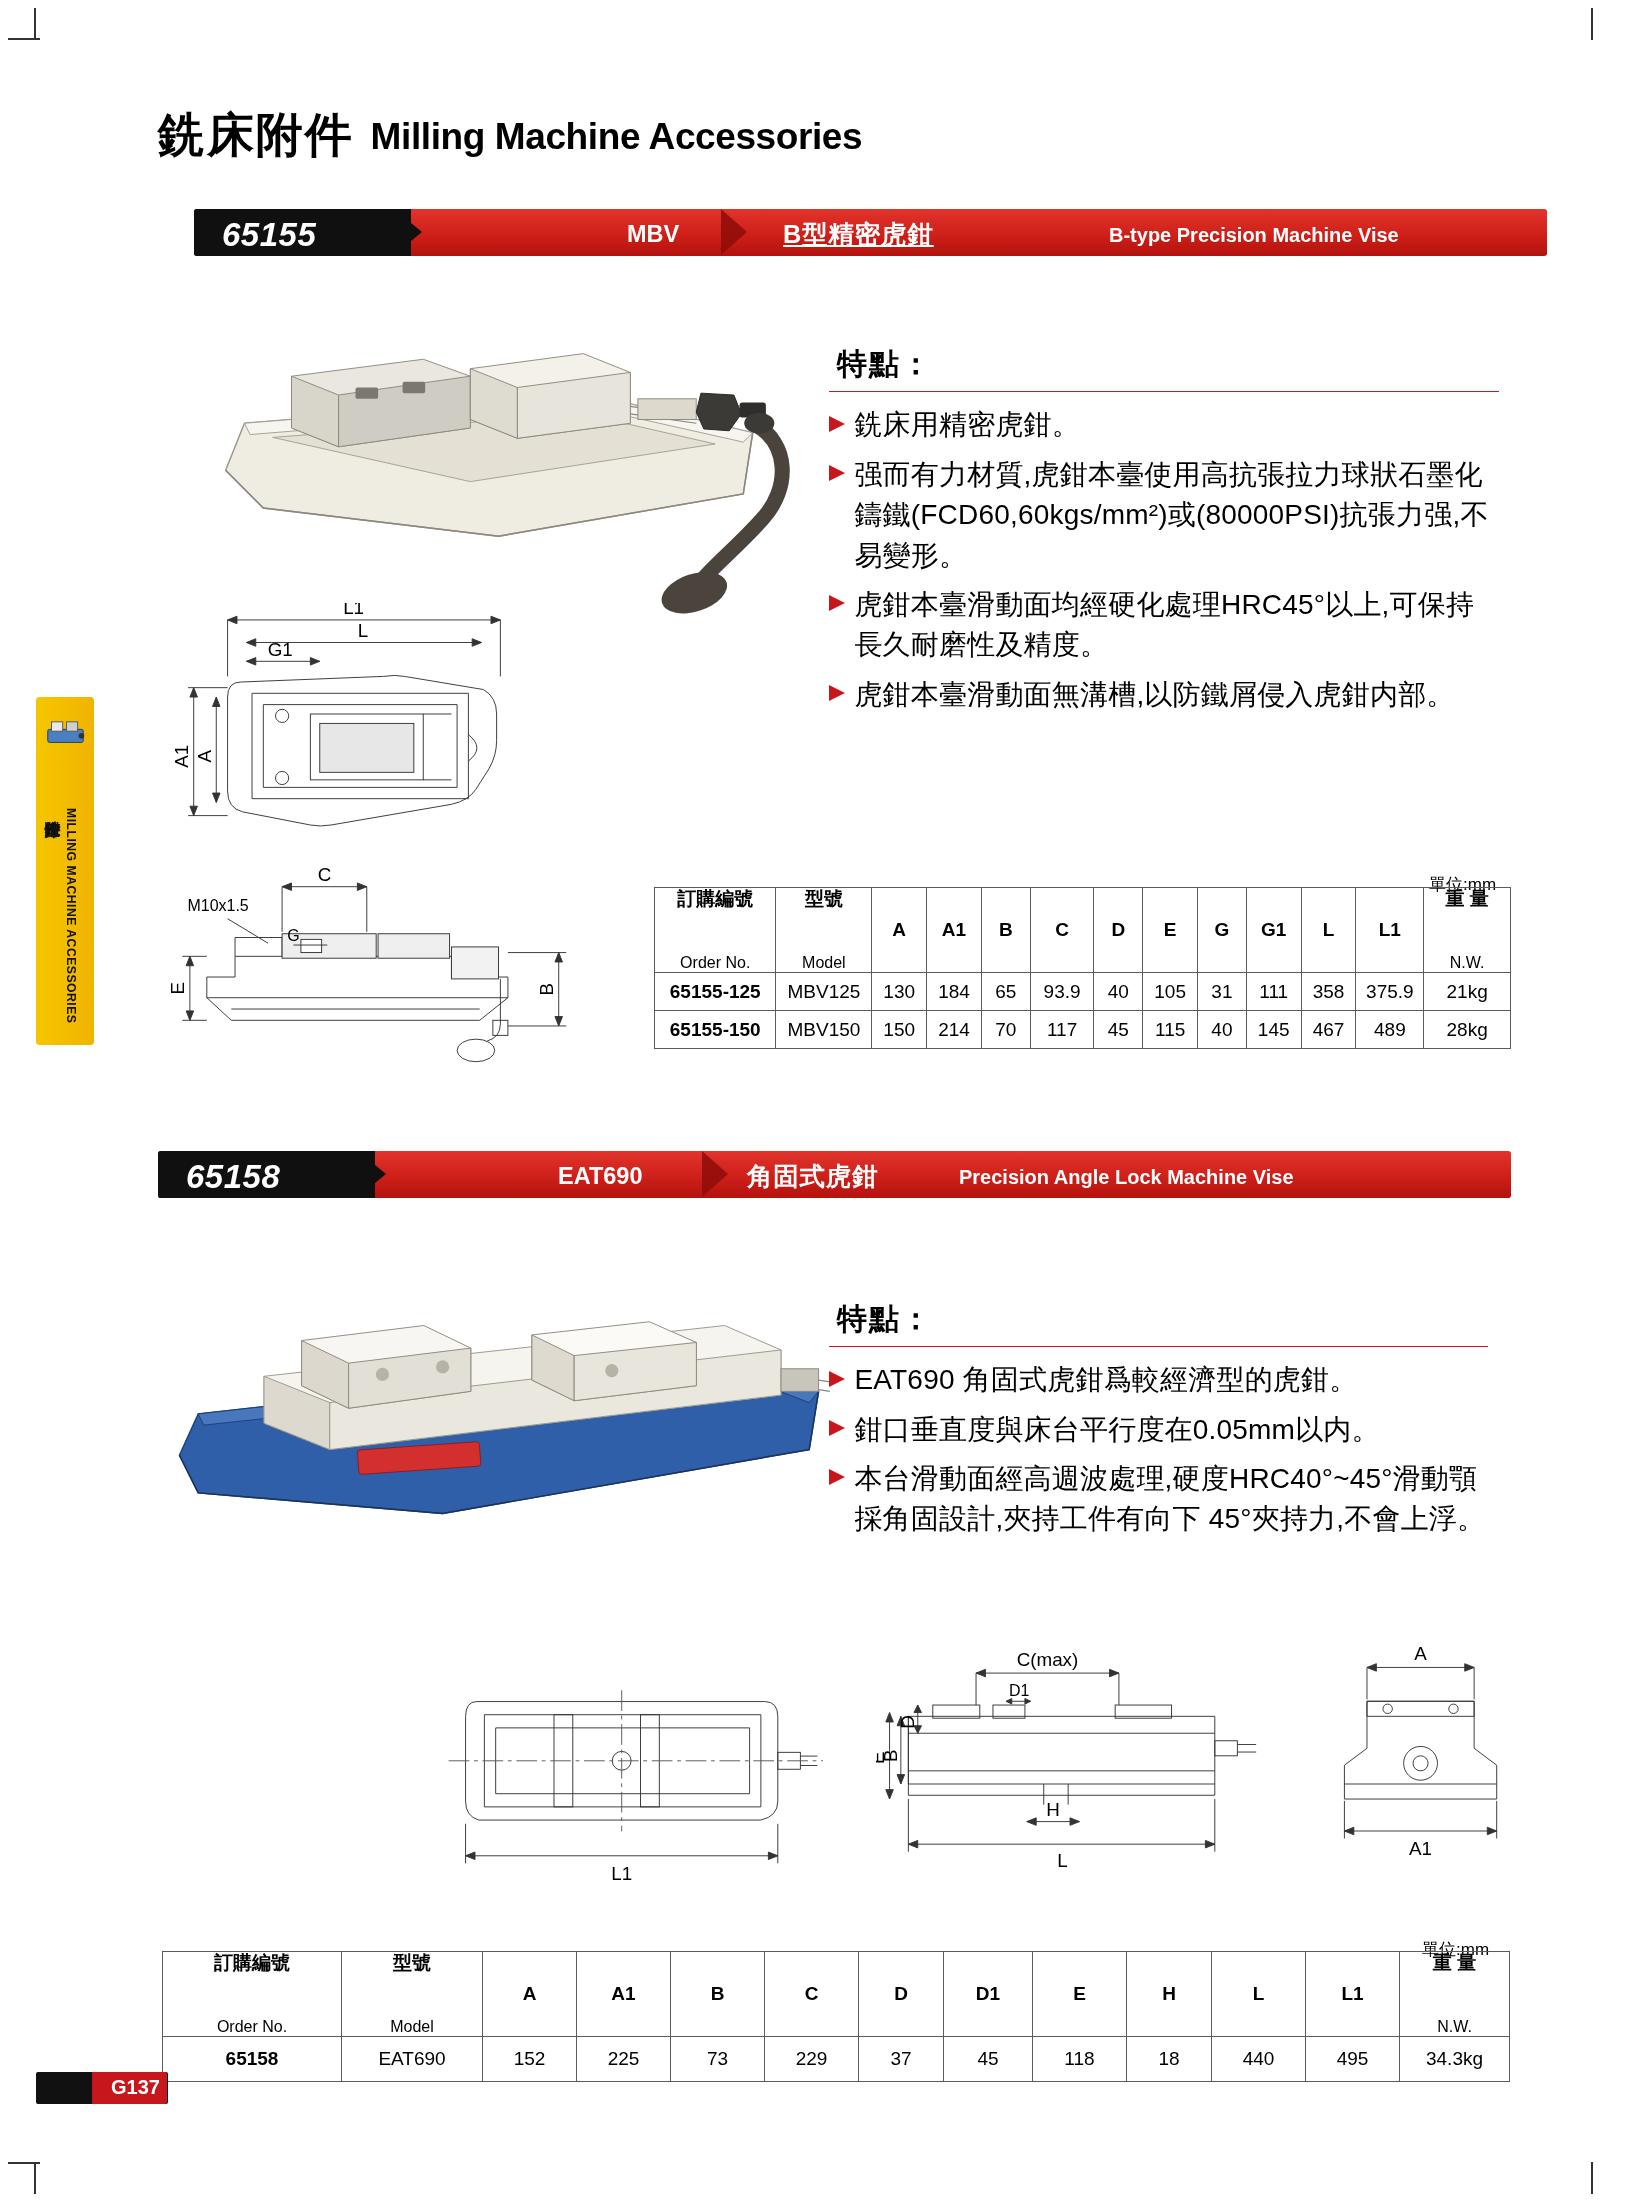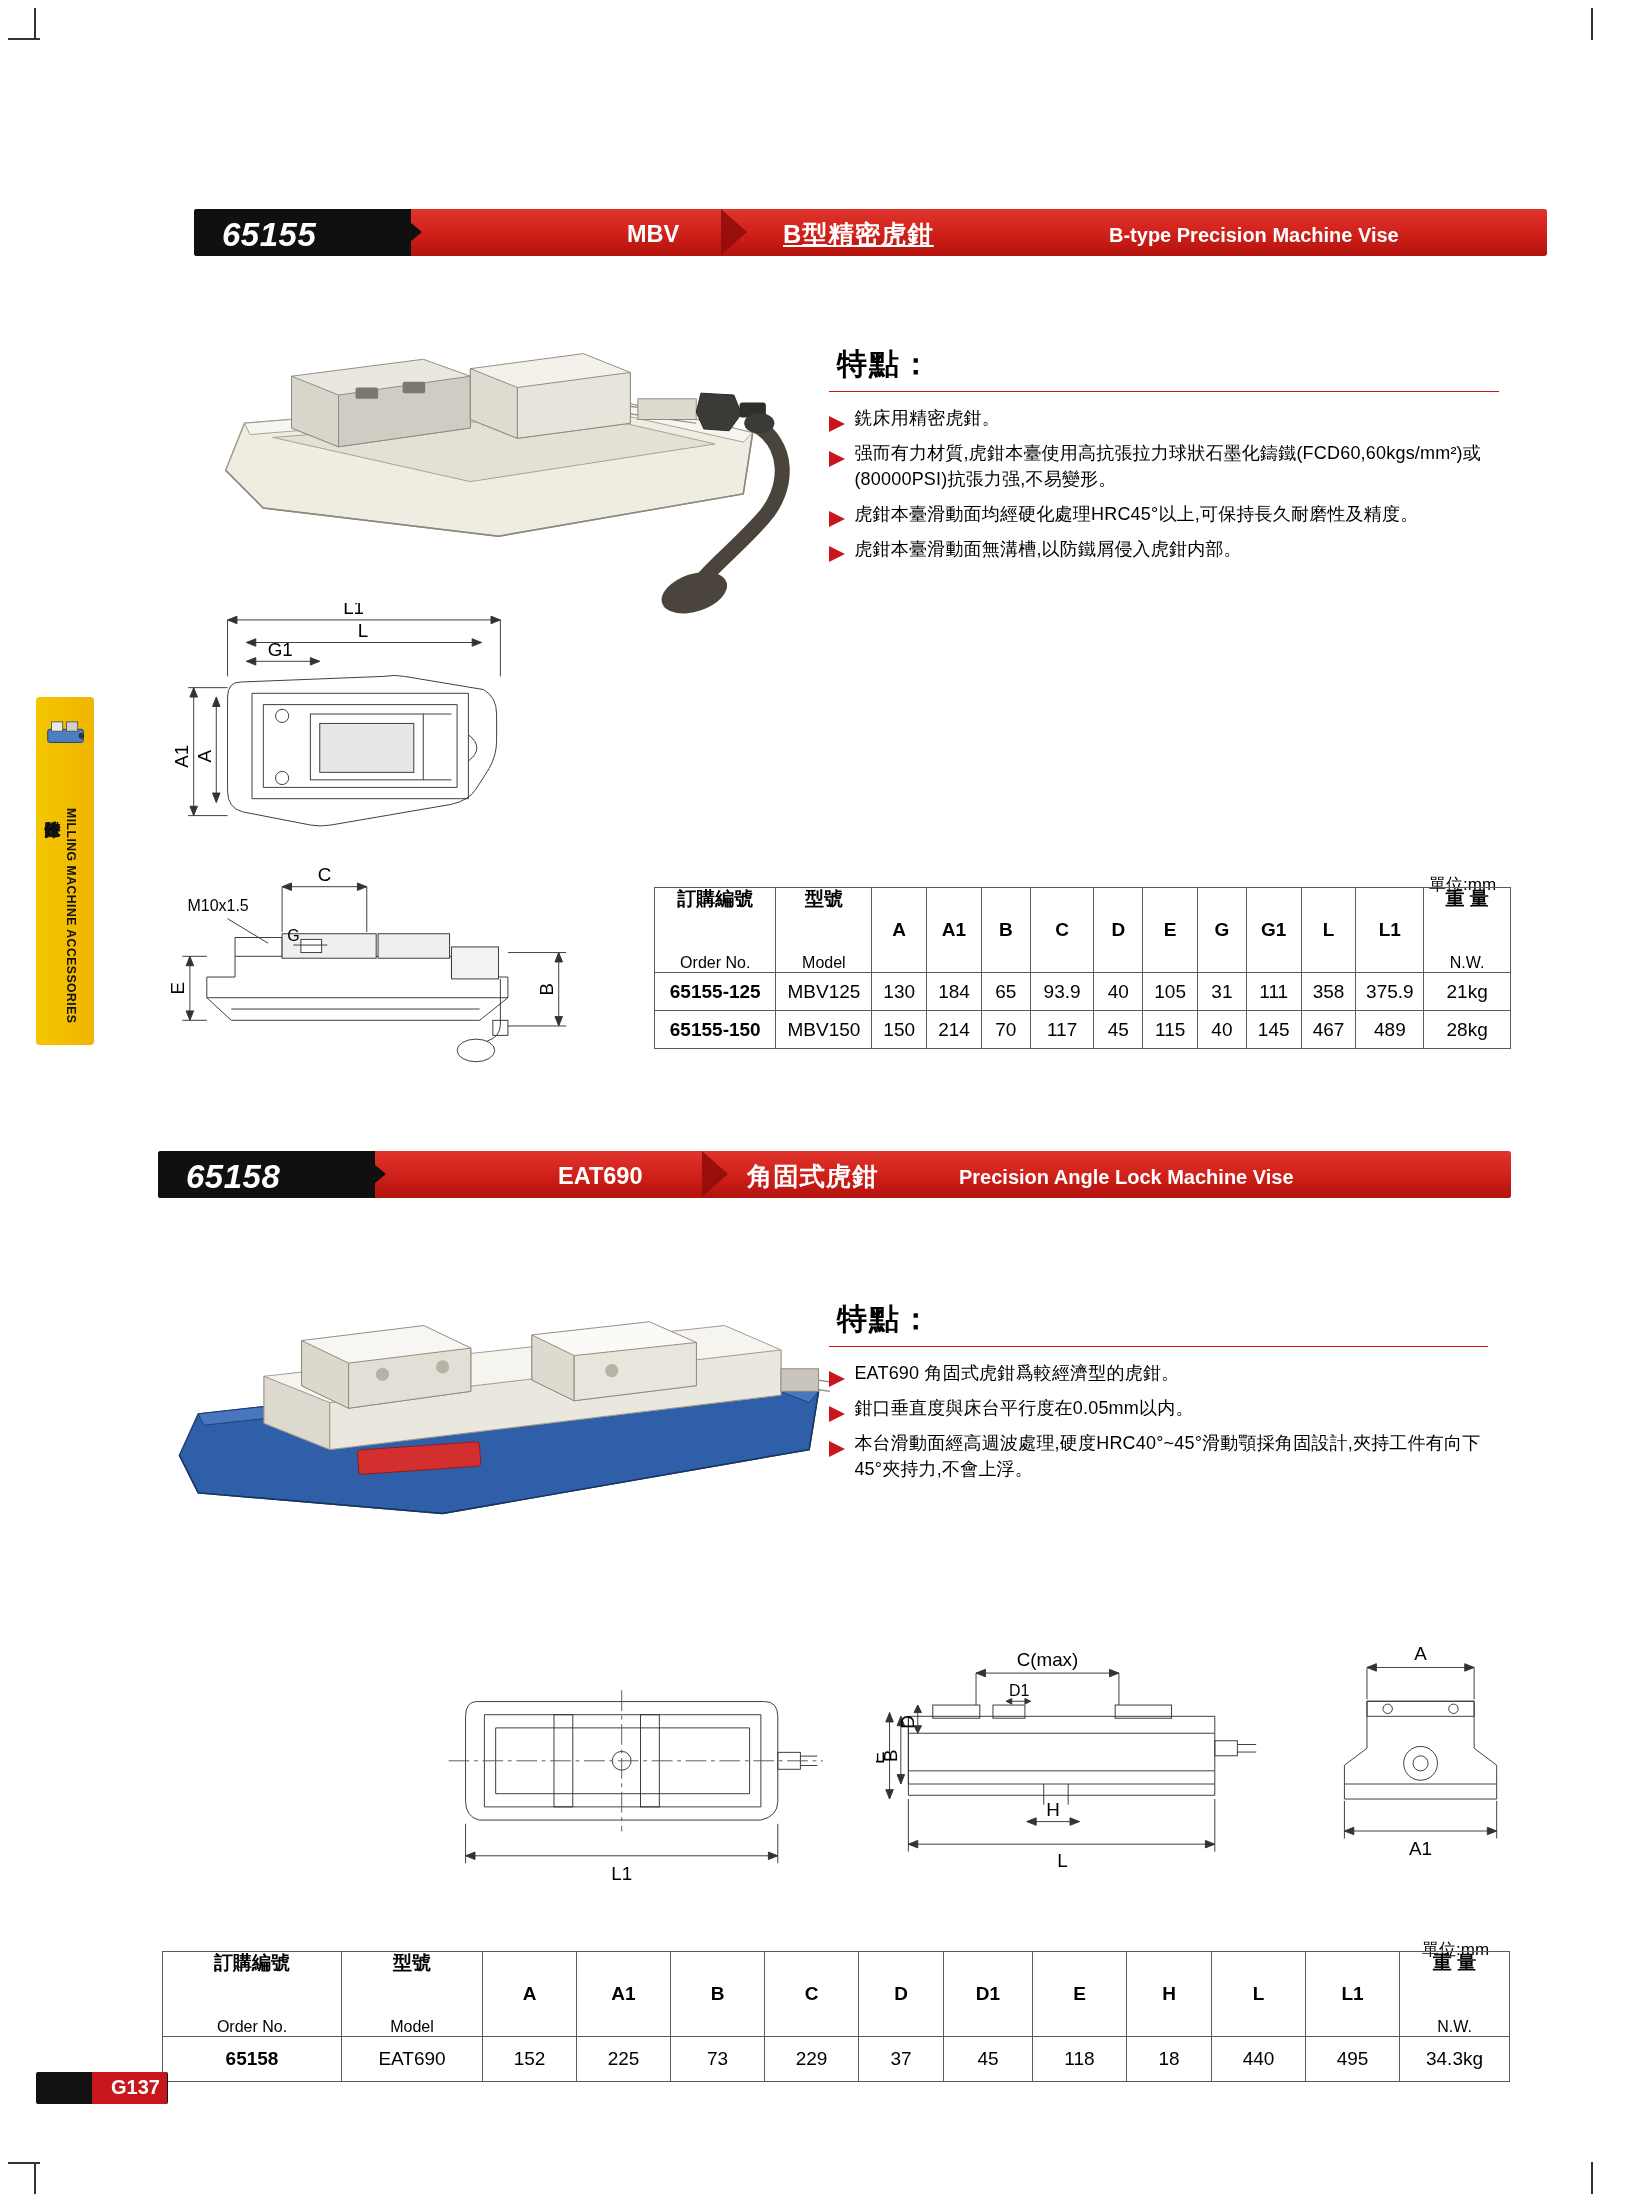--- a/index.html
+++ b/index.html
@@ -76,21 +76,21 @@
   .feat { position:absolute; }
   .feat-title { font-size:30px; font-weight:bold; letter-spacing:1.9px;margin-left:8px; }
   .feat-rule { height:1.9px; background:#c8161d; margin-top:5.6px; }
   .feat-list { margin-top:13px; }
   .feat-item { display:flex; gap:9.4px; margin-bottom:8.5px; }
   .bullet {
     flex:0 0 auto; width:0; height:0; margin-top:10.4px;
     border-top:8.5px solid transparent; border-bottom:8.5px solid transparent;
     border-left:16px solid #c8161d;
   }
-  .feat-text { font-size:18px; line-height:1.45; letter-spacing:0.2px; }
+  .feat-text { font-size:28px; line-height:1.45; letter-spacing:0.2px; }
 
   
   .unit { position:absolute; font-size:17px;margin-top:10px; }
   table.spec { position:absolute; border-collapse:collapse; }
   table.spec th, table.spec td {
     border:0.9px solid #5b5b5b; text-align:center; padding:0;
   }
   table.spec th { font-size:19px; font-weight:bold; line-height:1.15; }
   table.spec th .en { font-size:16px; font-weight:normal; display:block;margin-top:44px; }
   table.spec td { font-size:19px; }
@@ -119,20 +119,24 @@
 
 <div class="page">
 
   <div class="crop" style="left:34px;top:7.5px;width:1.9px;height:32px;"></div>
   <div class="crop" style="left:7.5px;top:38px;width:32px;height:1.9px;"></div>
   <div class="crop" style="left:1591px;top:7.5px;width:1.9px;height:32px;"></div>
   <div class="crop" style="left:34px;top:2162px;width:1.9px;height:32px;"></div>
   <div class="crop" style="left:7.5px;top:2162px;width:32px;height:1.9px;"></div>
   <div class="crop" style="left:1591px;top:2162px;width:1.9px;height:32px;"></div>
 
+  <div class="hdr">
+    <div class="hdr-cn">銑床附件</div>
+    <div class="hdr-en">Milling Machine Accessories</div>
+  </div>
 
   <div class="sidetab">
     <svg class="tabicon" viewBox="0 0 46 42">
       <rect x="4" y="16" width="38" height="14" rx="2" fill="#4a7fc1" stroke="#1b3c66"></rect>
       <rect x="8" y="8" width="12" height="10" fill="#e8e8e8" stroke="#555"></rect>
       <rect x="24" y="8" width="12" height="10" fill="#cfcfcf" stroke="#555"></rect>
       <circle cx="40" cy="23" r="3" fill="#333"></circle>
     </svg>
     <div class="sv-cn">銑床附件</div>
     <div class="sv-en">MILLING MACHINE ACCESSORIES</div>

